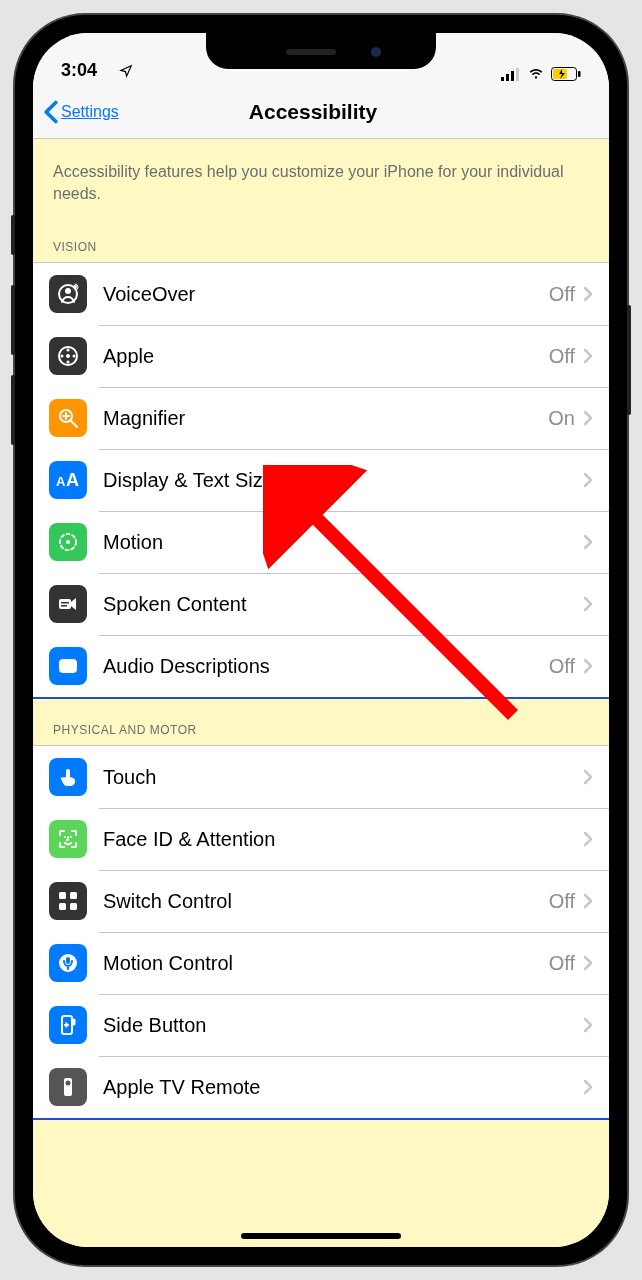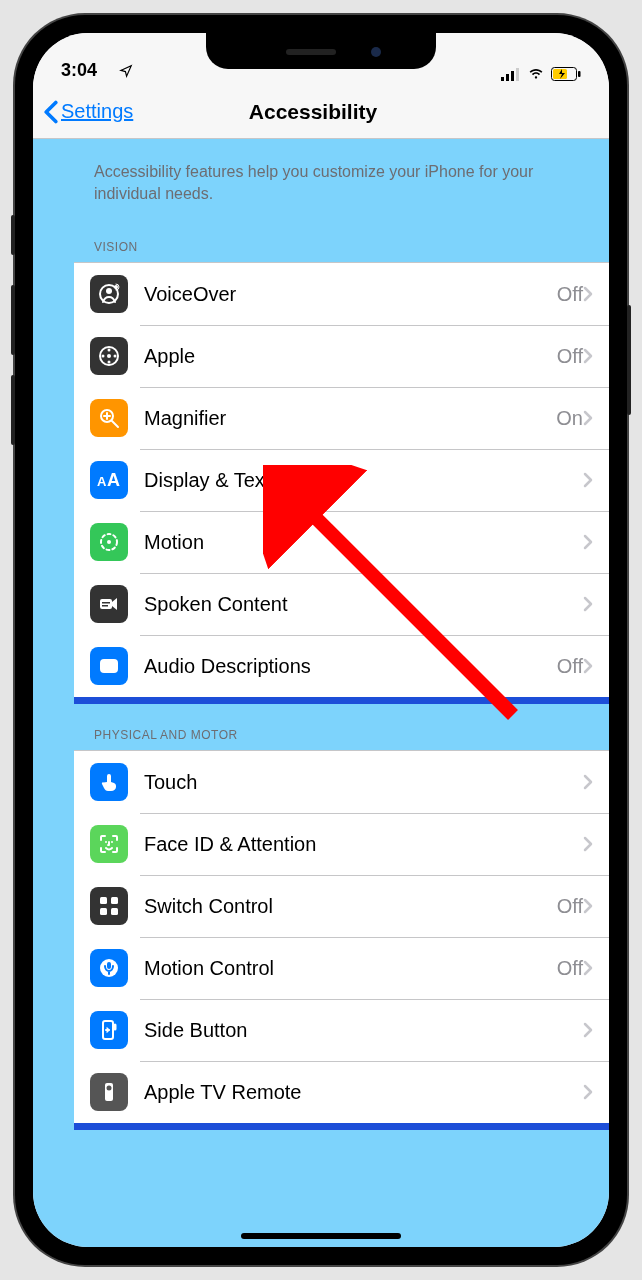--- a/index.html
+++ b/index.html
@@ -71,56 +71,55 @@
     height: 54px;
     background: #f7f7f7;
     border-bottom: 1px solid #c6c6c8;
     display: flex;
     align-items: center;
     position: relative;
   }
   .nav-back {
     display:flex; align-items:center;
     color: #007aff;
-    font-size: 20px;
+    font-size: 16px;
     padding-left: 10px;
     cursor:pointer;
   }
   .nav-back span.back-label { text-decoration: underline; margin-left: 2px;}
   .nav-title {
     position:absolute;
     left:0; right:16px;
     text-align:center;
     font-size: 21px;
     font-weight: 600;
     pointer-events:none;
   }
   .content {
     overflow-y: auto;
     height: calc(100% - 106px);
-    background: #7dd3fc;
+    background: #fef9c3;
     position:relative;
-    padding-left:41px;
   }
   .group-desc {
     padding: 22px 20px 12px 20px;
     color: #6d6d72;
     font-size: 16px;
     line-height: 1.35;
   }
   .group-header {
     padding: 24px 20px 8px 20px;
     color: #6d6d72;
     font-size: 12px;
     letter-spacing: 0.5px;
   }
   .list {
     background: #fff;
     border-top: 1px solid #c6c6c8;
-    border-bottom: 7px solid #1d4ed8;
+    border-bottom: 2px solid #1d4ed8;
   }
   .row {
     display: flex;
     align-items: center;
     min-height: 62px;
     padding: 8px 16px 8px 16px;
     position: relative;
     cursor:pointer;
   }
   .row + .row::before {
@@ -132,21 +131,21 @@
   }
   .icon-box {
     width: 38px; height: 38px;
     border-radius: 8px;
     display:flex; align-items:center; justify-content:center;
     margin-right: 16px;
     color:#fff;
     flex-shrink:0;
   }
   .row-label { font-size: 20px; flex: 1; color:#000;}
-  .row-status { font-size: 20px; color: #8e8e93; }
+  .row-status { font-size: 20px; color: #8e8e93; margin-right: 8px;}
   .chevron { color: #c7c7cc; font-size: 24px; font-weight:300;}
   .home-indicator{
     position:absolute; bottom:8px; left:50%; transform:translateX(-50%);
     width:160px;height:6px;background:#000;border-radius:3px;z-index:50;
   }
   .bg-dark { background:#333; }
   .bg-gray { background:#555; }
   .bg-orange { background:#ff9500; }
   .bg-blue { background:#007aff; }
   .bg-green { background:#34c759; }

